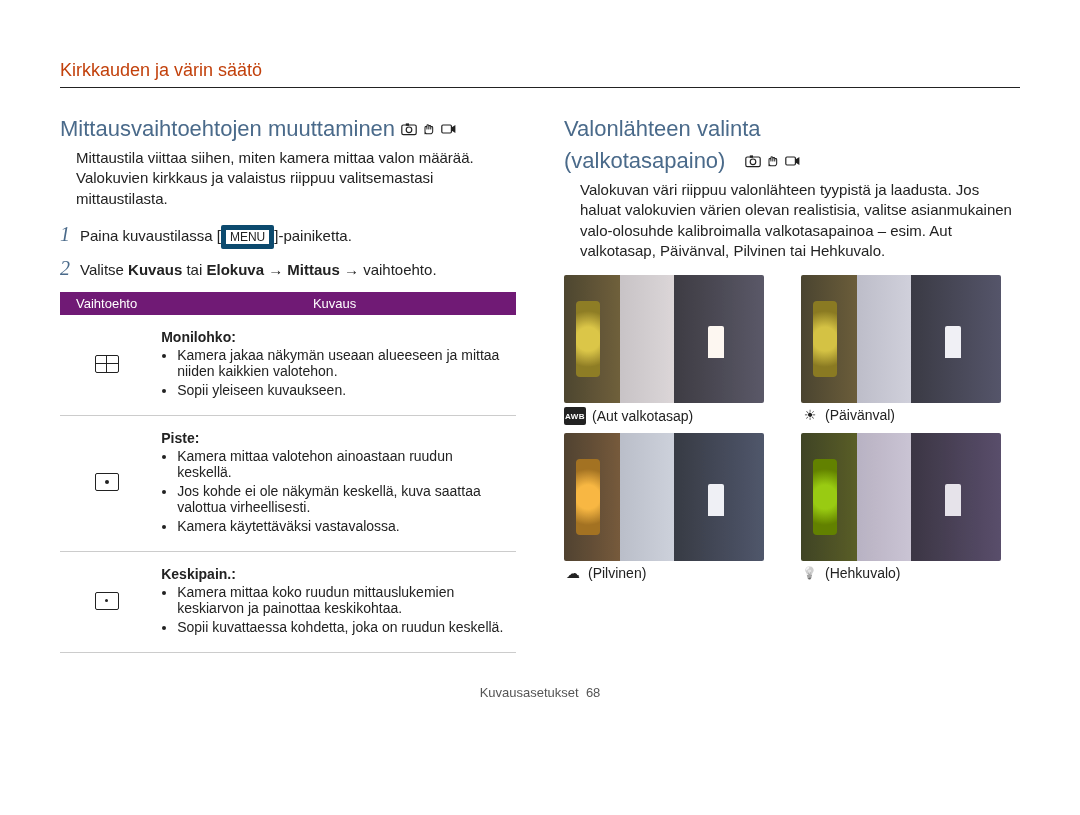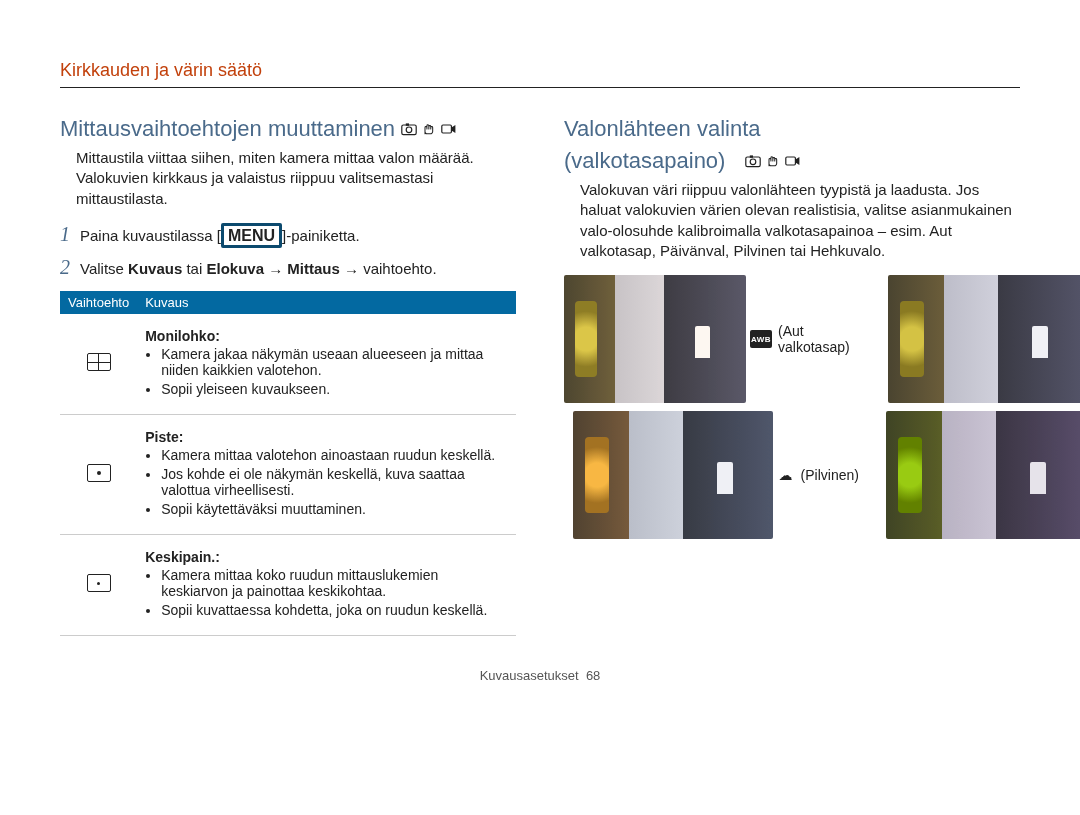--- a/index.html
+++ b/index.html
@@ -67,41 +67,41 @@
   }
   .step-num {
     font-style: italic;
     font-size: 20px;
     color: #4a6a8a;
     font-family: Georgia, serif;
     flex-shrink: 0;
   }
   .menu-box {
     display: inline-block;
-    border: 3px solid #0c4a6e;
+    border: 5px solid #0c4a6e;
     padding: 0 4px;
-    font-weight: bold;
-    font-size: 16px;
+    font-weight: normal;
+    font-size: 12px;
     border-radius: 2px;
     vertical-align: baseline;
     line-height: 1.2;
   }
   .bold { font-weight: bold; }
   table.option-table {
     border-collapse: collapse;
     width: 100%;
     font-size: 14px;
     margin-top: 6px;
   }
   table.option-table th {
-    background: #0369a1;
+    background: #701a75;
     color: #fff;
     font-weight: 400;
-    text-align: left;
-    padding: 4px 8px;
+    text-align: center;
+    padding: 4px 16px;
     font-size: 13px;
   }
   table.option-table td {
     border-bottom: 1px solid #ccc;
     padding: 14px 8px;
     vertical-align: top;
   }
   table.option-table td.icon-cell {
     width: 38px;
     text-align: center;
@@ -160,23 +160,22 @@
     margin-bottom: 2px;
   }
   .wb-grid {
     display: grid;
     grid-template-columns: 1fr 1fr;
     gap: 8px 18px;
     margin-top: 14px;
   }
   .wb-item {
     display: flex;
-    flex-direction: row;
+    flex-direction: column;
     gap: 4px;
-    justify-content: center;
   }
   .wb-photo {
     width: 200px;
     height: 128px;
     background: linear-gradient(to right,
       #4a4430 0%, #6b5d3a 28%,
       #bdbdc9 28%, #d0d0db 55%,
       #3a3a44 55%, #55556a 100%);
     border-radius: 2px;
     position: relative;
@@ -306,21 +305,21 @@
                 </ul>
               </td>
             </tr>
             <tr>
               <td class="icon-cell"><span class="icon-box dot"></span></td>
               <td>
                 <div class="opt-title">Piste:</div>
                 <ul class="bul">
                   <li>Kamera mittaa valotehon ainoastaan ruudun keskellä.</li>
                   <li>Jos kohde ei ole näkymän keskellä, kuva saattaa valottua virheellisesti.</li>
-                  <li>Sopii käytettäväksi muuttaminen.</li>
+                  <li>Kamera käytettäväksi vastavalossa.</li>
                 </ul>
               </td>
             </tr>
             <tr>
               <td class="icon-cell"><span class="icon-box center"></span></td>
               <td>
                 <div class="opt-title">Keskipain.:</div>
                 <ul class="bul">
                   <li>Kamera mittaa koko ruudun mittauslukemien keskiarvon ja painottaa keskikohtaa.</li>
                   <li>Sopii kuvattaessa kohdetta, joka on ruudun keskellä.</li>

